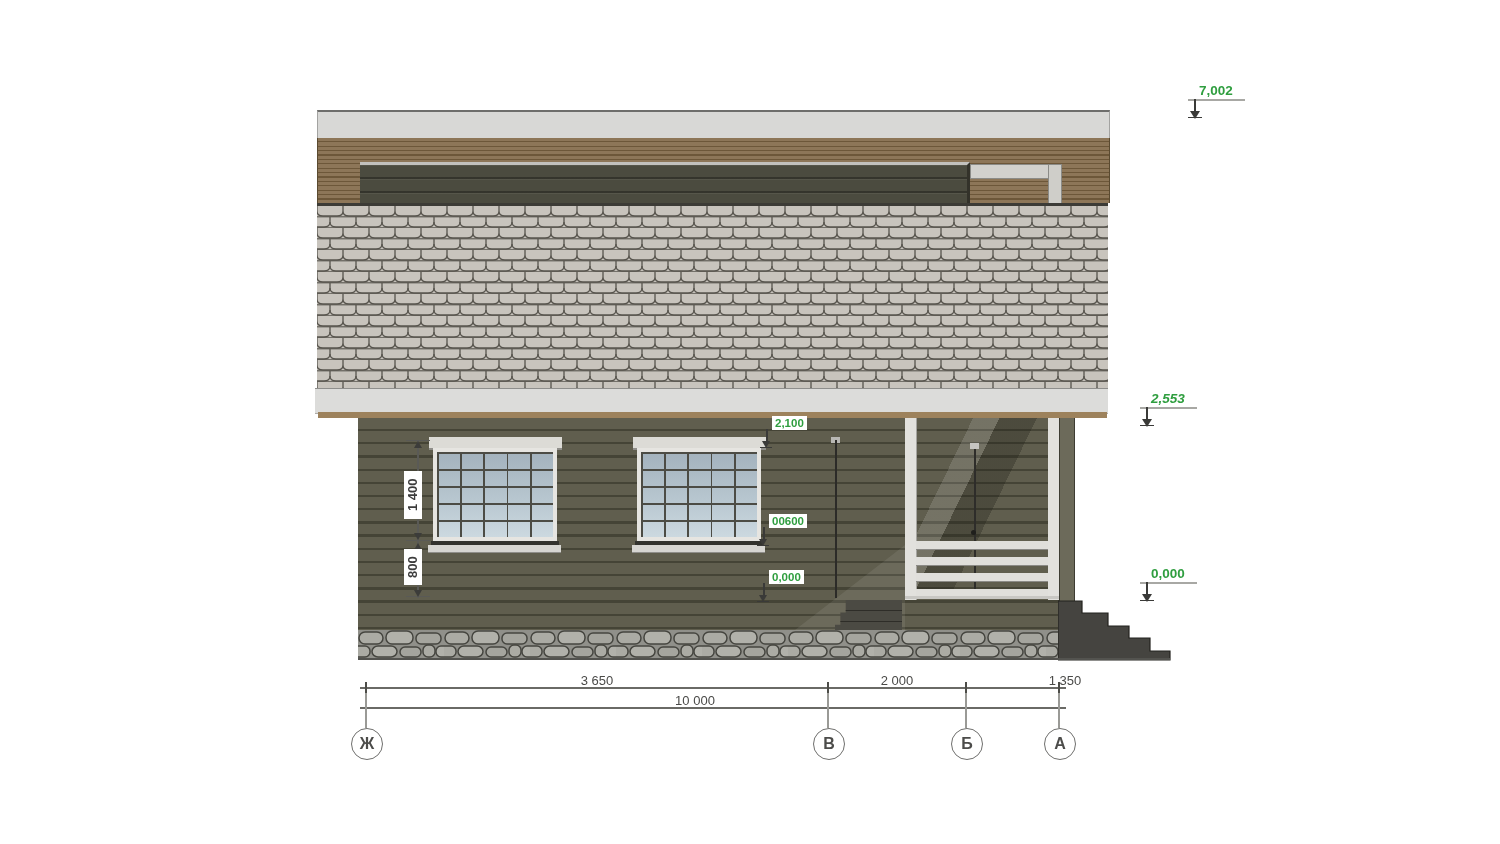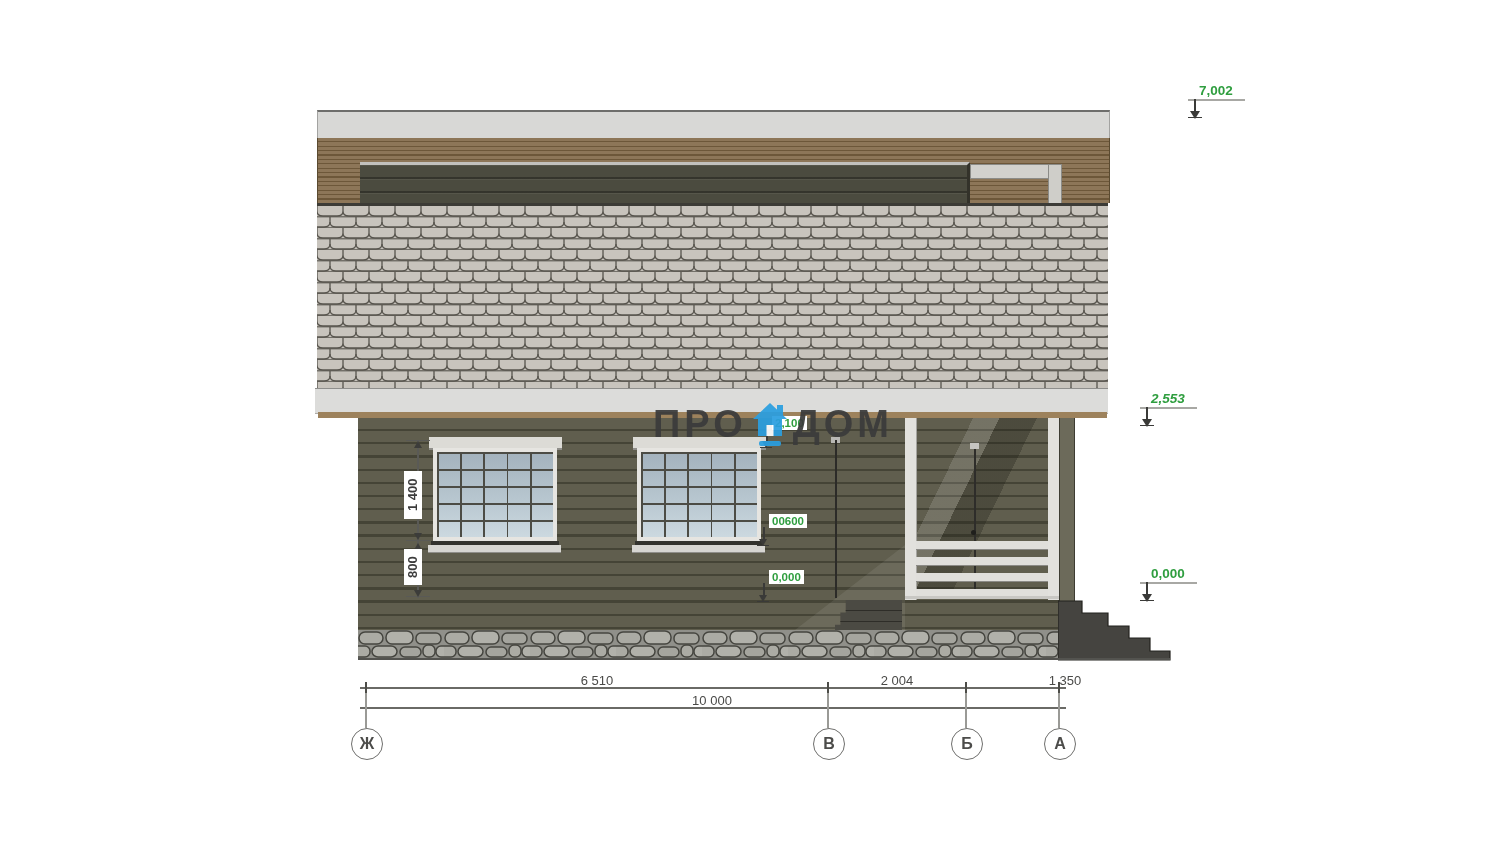--- a/index.html
+++ b/index.html
@@ -191,46 +191,33 @@
     <div class="abs" style="left:1058.2px;top:682px;width:1.6px;height:11px;background:#4c4c48;"></div>
     <div class="abs" style="left:365.2px;top:702px;width:1.6px;height:11px;background:#4c4c48;"></div>
     <div class="abs" style="left:827.2px;top:702px;width:1.6px;height:11px;background:#4c4c48;"></div>
     <div class="abs" style="left:965.2px;top:702px;width:1.6px;height:11px;background:#4c4c48;"></div>
     <div class="abs" style="left:1058.2px;top:702px;width:1.6px;height:11px;background:#4c4c48;"></div>
     <div class="abs" style="left:365.4px;top:693px;width:1.2px;height:35px;background:#9a9a96;"></div>
     <div class="abs" style="left:827.4px;top:693px;width:1.2px;height:35px;background:#9a9a96;"></div>
     <div class="abs" style="left:965.4px;top:693px;width:1.2px;height:35px;background:#9a9a96;"></div>
     <div class="abs" style="left:1058.4px;top:693px;width:1.2px;height:35px;background:#9a9a96;"></div>
 
-    <div class="abs dimtxt" style="left:560px;top:673px;width:74px;">6 510</div>
-    <div class="abs dimtxt" style="left:860px;top:673px;width:74px;">2 004</div>
+    <div class="abs dimtxt" style="left:560px;top:673px;width:74px;">3 650</div>
+    <div class="abs dimtxt" style="left:860px;top:673px;width:74px;">2 000</div>
     <div class="abs dimtxt" style="left:1028px;top:673px;width:74px;">1 350</div>
-    <div class="abs dimtxt" style="left:675px;top:693px;width:74px;">10 000</div>
+    <div class="abs dimtxt" style="left:658px;top:693px;width:74px;">10 000</div>
   </div>
 
   <div class="abs bubble" style="left:351px;top:728px;">
       <span>Ж</span>
     </div>
   <div class="abs bubble" style="left:813px;top:728px;">
       <span>В</span>
     </div>
   <div class="abs bubble" style="left:951px;top:728px;">
       <span>Б</span>
     </div>
   <div class="abs bubble" style="left:1044px;top:728px;">
       <span>А</span>
     </div>
 
-  <div class="abs" style="left:638px;top:398px;width:270px;height:52px;display:flex;align-items:center;justify-content:center;gap:6px;z-index:50;opacity:0.93;">
-    <span class="wm-txt">ПРО</span>
-    <span style="display:flex;flex-direction:column;align-items:center;">
-      <svg width="34" height="38" viewBox="0 0 34 38">
-        <rect x="24" y="3" width="6" height="10" fill="#2b9fe0"></rect>
-        <polygon points="0,17 17,1 34,17" fill="#2b9fe0"></polygon>
-        <rect x="5" y="15" width="24" height="19" fill="#2b9fe0"></rect>
-        <rect x="13.5" y="23" width="7" height="11" fill="#ffffff"></rect>
-      </svg>
-      <span style="display:block;width:22px;height:5px;border-radius:2px;background:#2b9fe0;margin-top:1px;"></span>
-    </span>
-    <span class="wm-txt">ДОМ</span>
-  </div>
 
 </div>
 
 </body></html>

